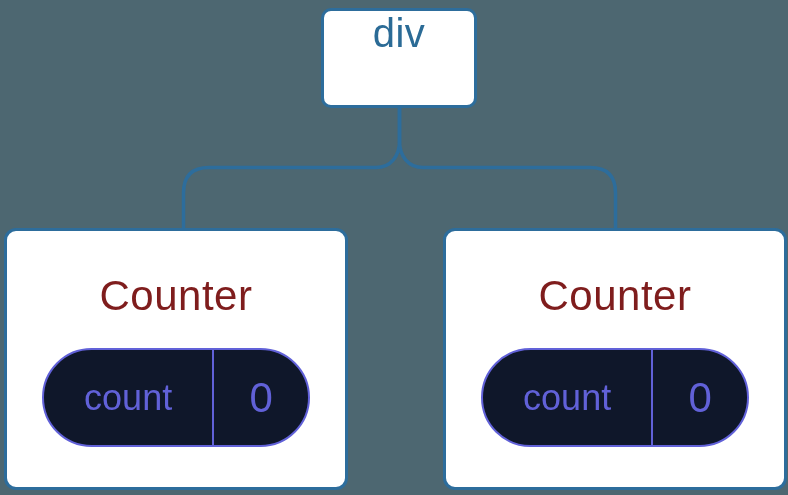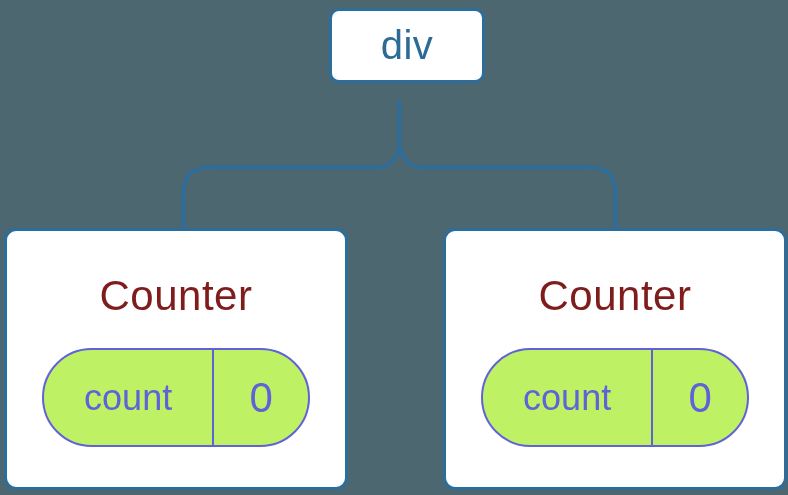--- a/index.html
+++ b/index.html
@@ -19,24 +19,24 @@
     width: 788px; height: 495px;
     pointer-events: none;
   }
   .node-box {
     position: absolute;
     box-sizing: border-box;
     background: #ffffff;
     border: 3px solid #2d6d9c;
   }
   #root-node {
-    left: 329px; top: 8px;
-    width: 156px; height: 75px;
+    left: 321px; top: 8px;
+    width: 156px; height: 100px;
     border-radius: 10px;
-    display: flex; align-items: center; justify-content: center;
+    display: flex; align-items: flex-start; justify-content: center;
   }
   .root-label {
     color: #2b6b96;
     font-size: 40px;
     font-weight: 500;
     letter-spacing: 0.5px;
   }
   .counter-card {
     top: 228px;
     width: 344px; height: 262px;
@@ -55,21 +55,21 @@
     letter-spacing: 0.5px;
   }
   .state-pill {
     position: absolute;
     left: 35px; top: 117px;
     width: 268px; height: 99px;
     box-sizing: border-box;
     border: 2px solid #6161d8;
     border-radius: 60px;
     display: flex;
-    background: #bef264;
+    background: #0f172a;
     overflow: hidden;
   }
   .pill-key-cell {
     flex: 0 0 64.5%;
     box-sizing: border-box;
     border-right: 2px solid #6161d8;
     display: flex; align-items: center; justify-content: center;
   }
   .pill-value-cell {
     flex: 1 1 auto;

